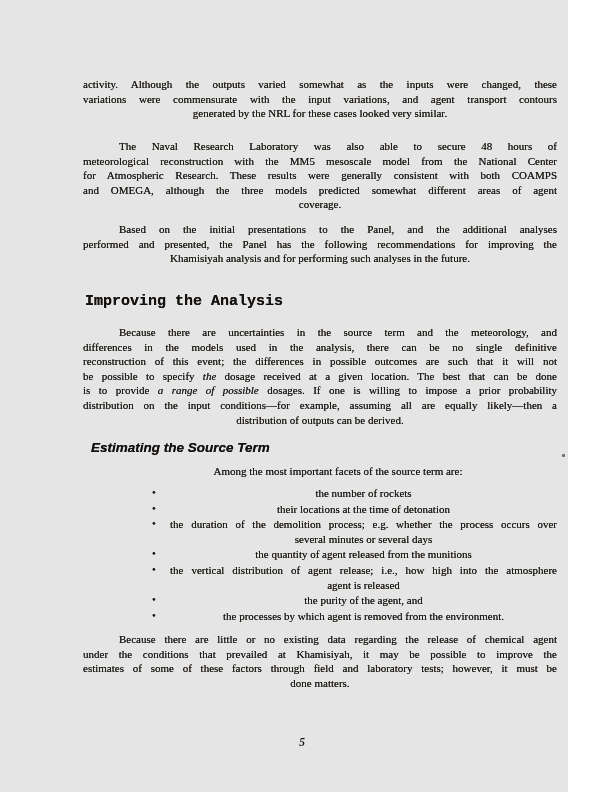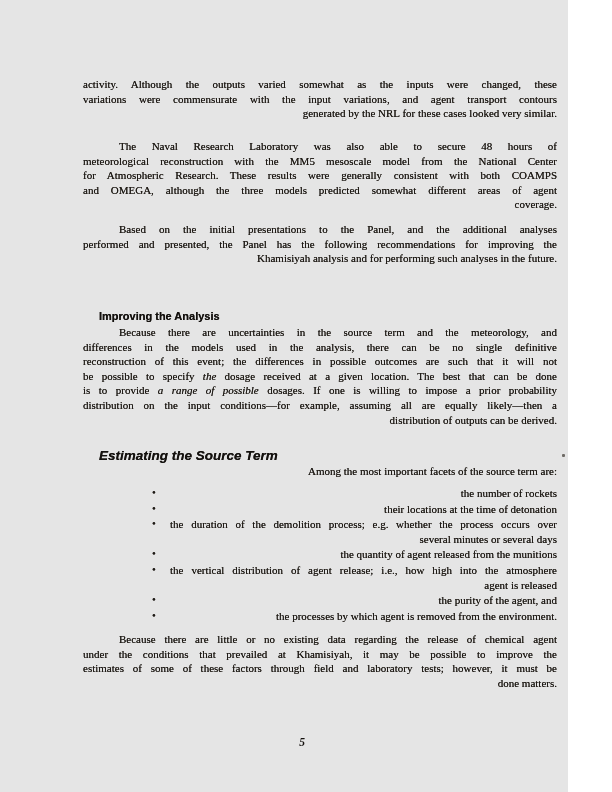--- a/index.html
+++ b/index.html
@@ -16,40 +16,40 @@
     position:absolute;
     left:83px;
     width:474px;
     font-size:11px;
     line-height:14.6px;
     text-shadow:0 0 0.4px rgba(30,26,21,0.9);
   }
   .line {
     height:14.6px;
     overflow:hidden;
-    text-align:right;
+    text-align:center;
   }
   .line.just { text-align:justify; }
   .line.just::after { content:""; display:inline-block; width:100%; height:0; }
   .line.indent { text-indent:36px; }
   .heading-1 {
     position:absolute;
     left:83px;
-    margin:16px;
-    font-family:Liberation Sans, sans-serif;
+    margin:2px;
+    font-family:Liberation Mono, monospace;
     font-weight:bold;
-    font-size:11px;
+    font-size:15px;
     line-height:16px;
     color:#14110e;
     text-shadow:0 0 0.4px rgba(20,17,14,0.9);
   }
   .heading-2 {
     position:absolute;
     left:83px;
-    margin:16px;
+    margin:8px;
     font-family:"Liberation Sans", sans-serif;
     font-weight:bold;
     font-style:italic;
     font-size:13.5px;
     line-height:15px;
     color:#14110e;
     text-shadow:0 0 0.4px rgba(20,17,14,0.9);
   }
   .bullets {
     position:absolute;

